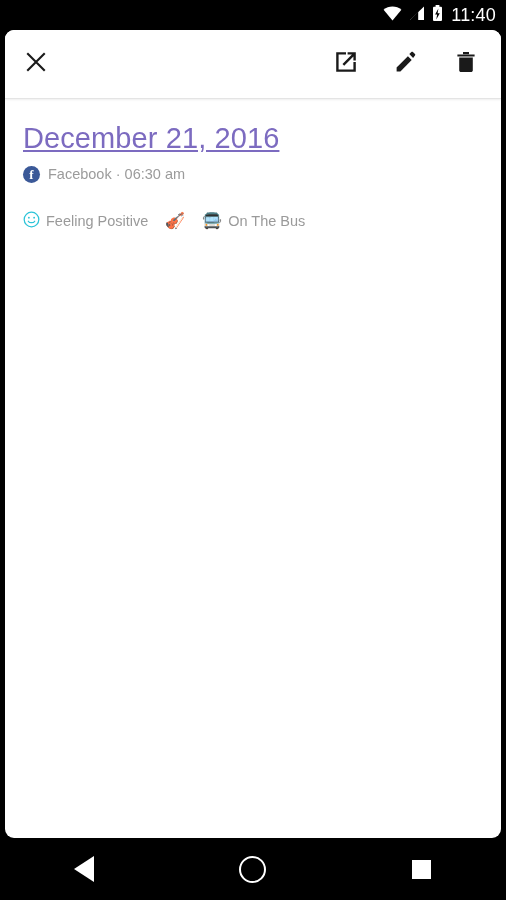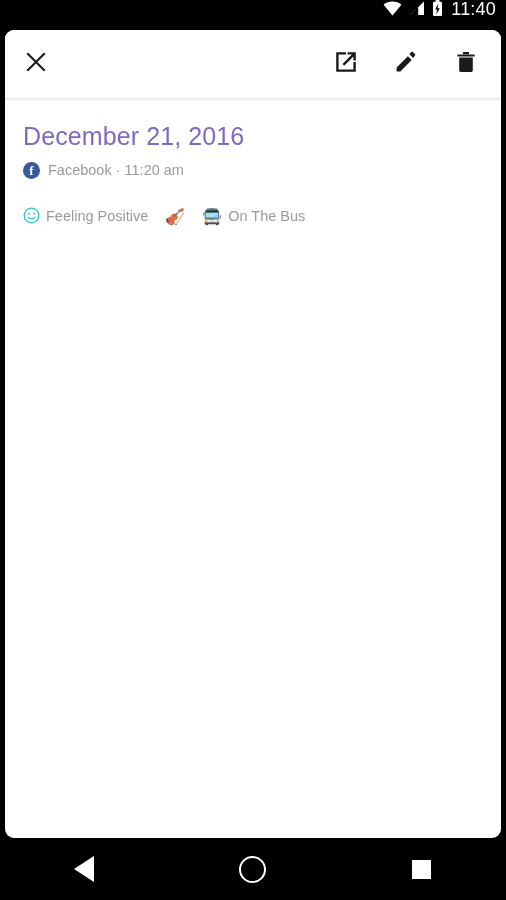--- a/index.html
+++ b/index.html
@@ -22,21 +22,21 @@
   }
 
   
   .status-bar {
     position: absolute;
     left: 0; top: 0;
     width: 506px;
     height: 30px;
     background: #000000;
     display: flex;
-    align-items: flex-start;
+    align-items: center;
     justify-content: flex-end;
     padding-right: 10px;
     box-sizing: border-box;
   }
   .status-icons {
     display: flex;
     align-items: center;
     gap: 7px;
   }
   .status-time {
@@ -95,25 +95,26 @@
     box-shadow: 0 1px 2px rgba(0,0,0,0.10);
   }
 
   
   .content {
     padding: 0 18px;
     background: #ffffff;
   }
   .entry-title {
     margin-top: 24px;
-    font-size: 25px;
+    font-size: 29px;
     color: #7c6bc0;
     font-weight: 400;
     letter-spacing: 0.1px;
     line-height: 1.1;
+    text-decoration: underline;
   }
   .meta-row {
     display: flex;
     align-items: center;
     margin-top: 11px;
     gap: 8px;
   }
   .fb-badge {
     width: 17px;
     height: 17px;
@@ -266,21 +267,21 @@
         </div>
       </div>
     </div>
     <div class="toolbar-divider"></div>
 
     <div class="content">
       <div class="entry-title">December 21, 2016</div>
 
       <div class="meta-row">
         <div class="fb-badge">f</div>
-        <div class="meta-text">Facebook · 11:20 am</div>
+        <div class="meta-text">Facebook · 06:30 am</div>
       </div>
 
 
       <div class="tags-row">
 
         <div class="tag">
           <span class="tag-emoji">
             <svg width="17" height="17" viewBox="0 0 20 20">
               <circle cx="10" cy="10" r="8.6" fill="none" stroke="#2ec4d8" stroke-width="1.5"></circle>
               <circle cx="6.9" cy="7.8" r="1.1" fill="#2ec4d8"></circle>

